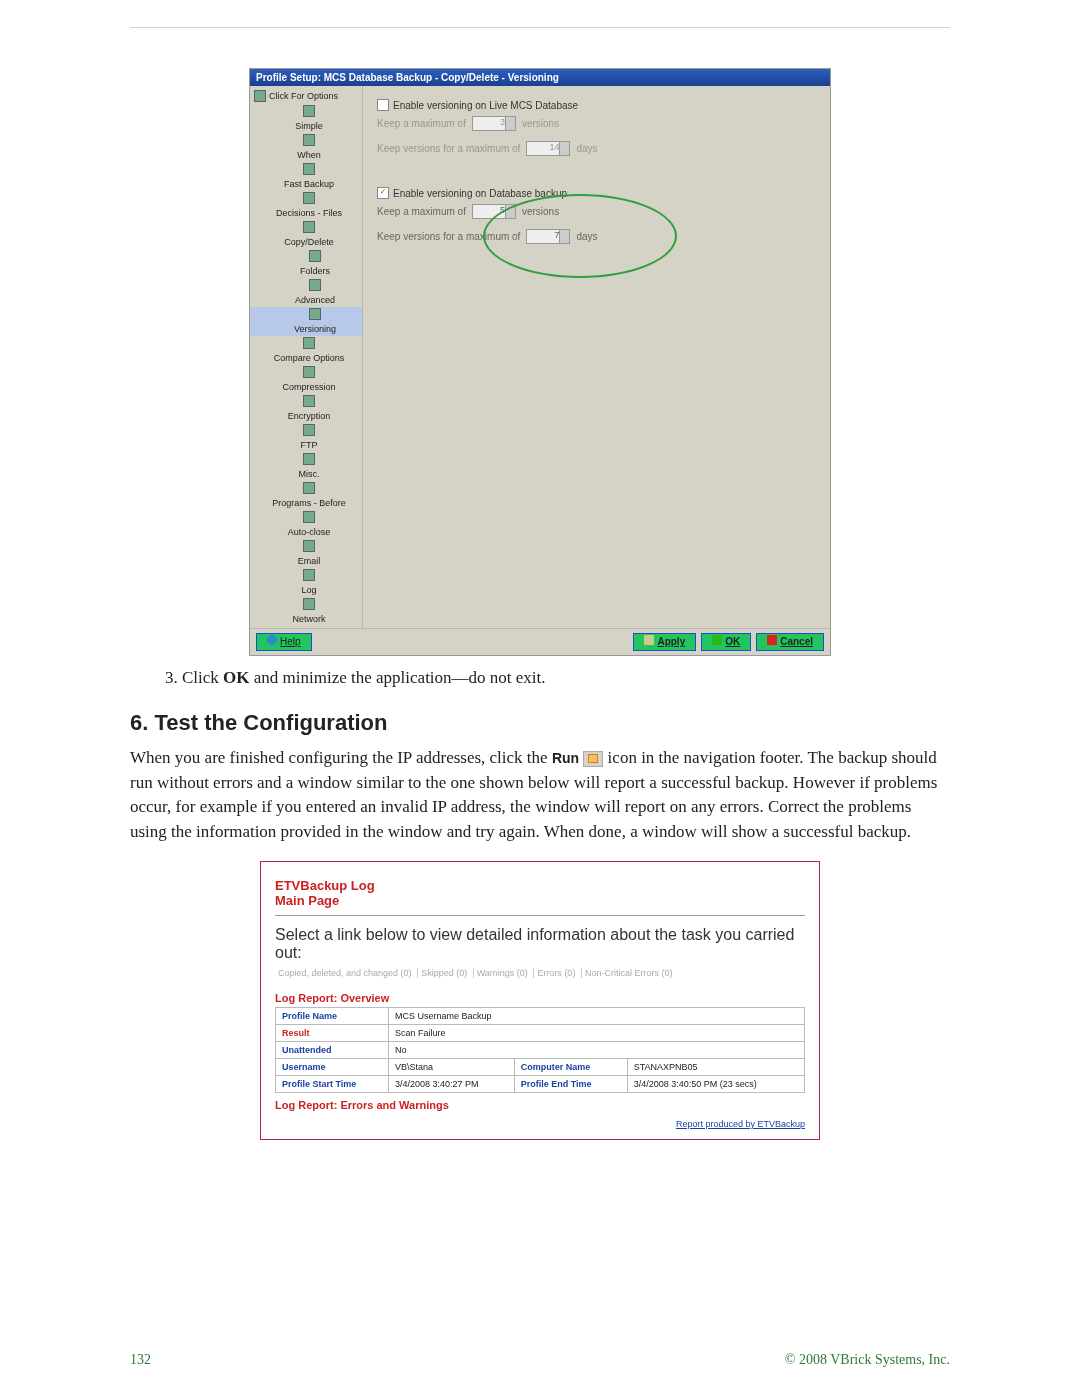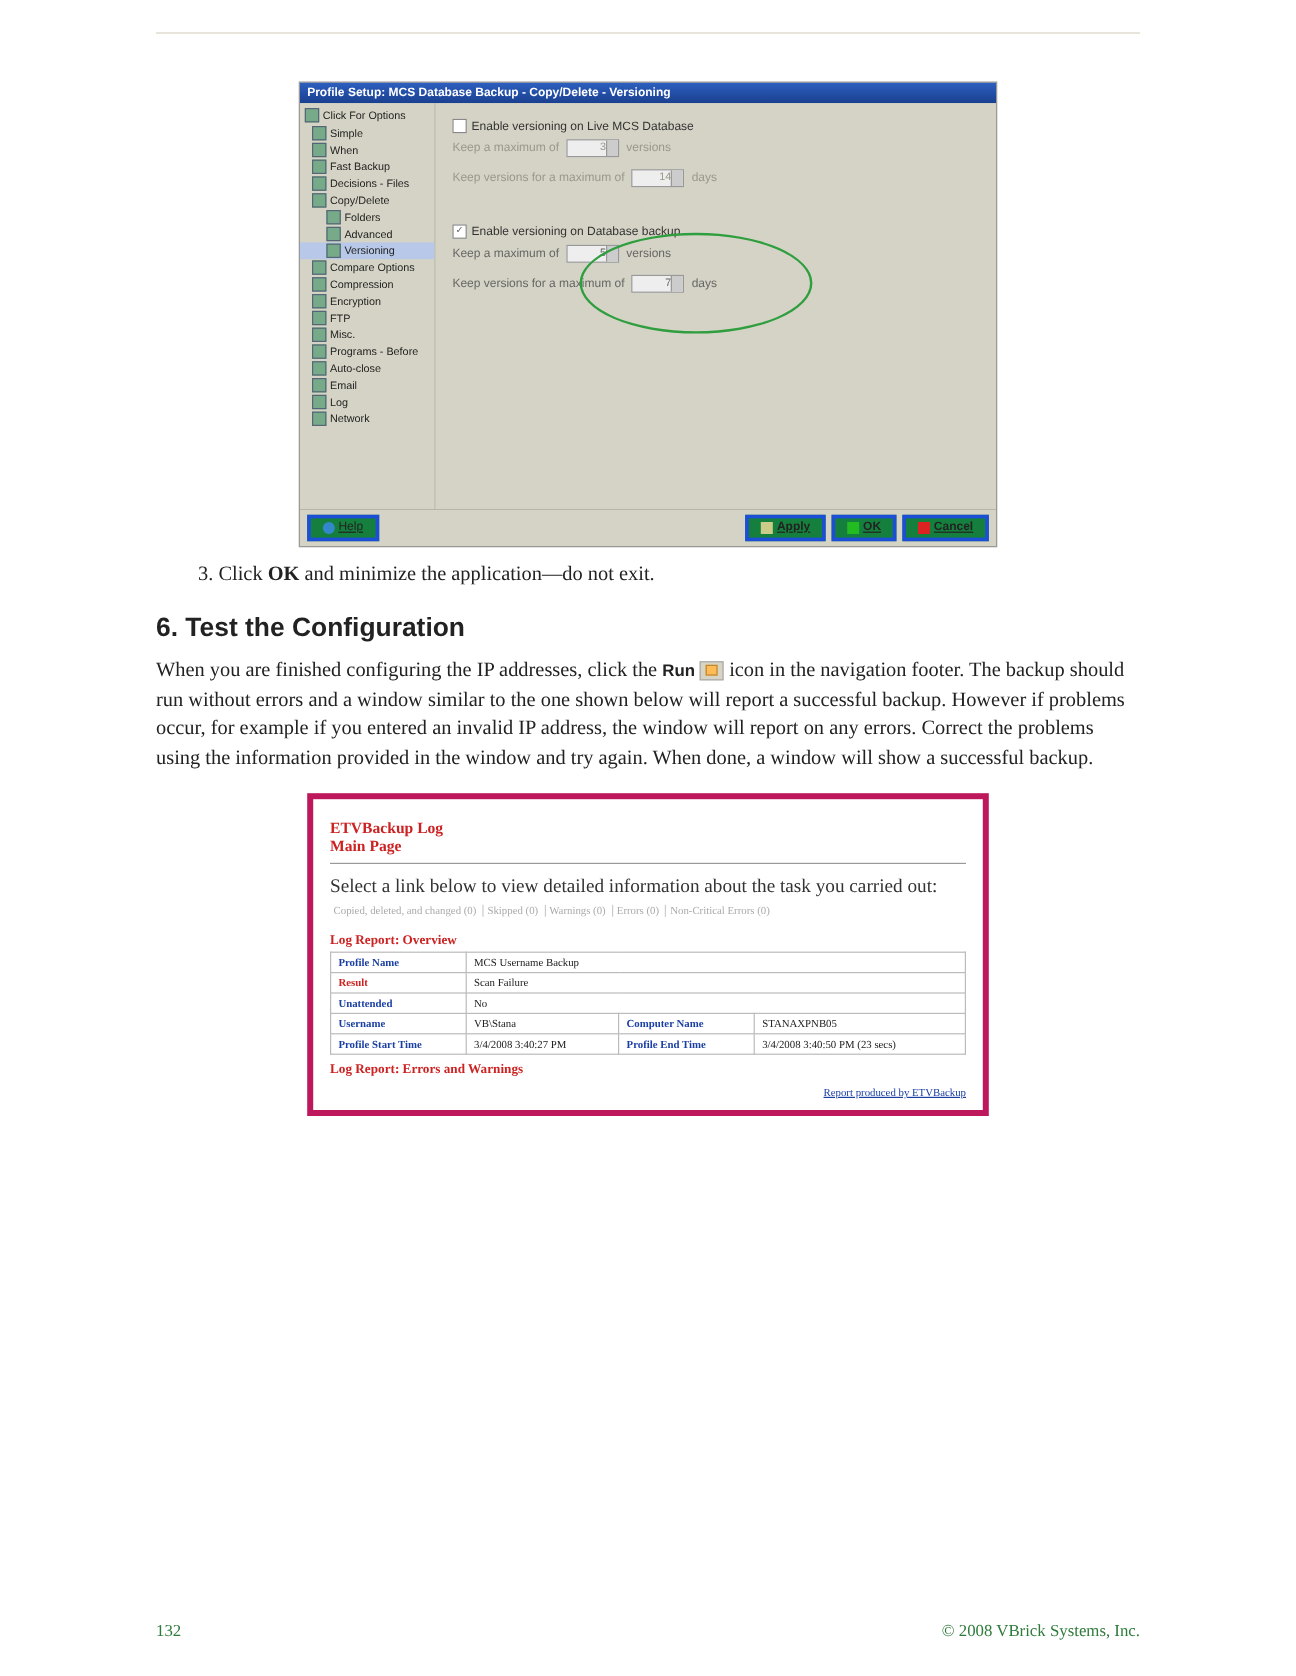--- a/index.html
+++ b/index.html
@@ -4,50 +4,50 @@
 <style>
   body { margin:0; background:#fff; font-family:Georgia, serif; color:#222; }
   .page { width:1080px; height:1397px; margin:1px auto; position:relative; box-sizing:border-box; padding:26px 130px 40px 130px; }
   .hr { border-top:1px solid #d7d3c6; margin:0 0 40px 0; }
   
   .win1 { width:580px; margin:0 auto 12px auto; border:1px solid #999; background:#d5d3c5; font-family:Tahoma,Arial,sans-serif; font-size:10px; }
   .titlebar { background:linear-gradient(#2d5fbf,#1a3f8f); color:#fff; padding:3px 6px; font-weight:bold; font-size:10px; }
   .win1-body { display:flex; }
   .sidebar { width:112px; background:#d5d3c5; border-right:1px solid #b8b6a8; padding:2px 0; }
   .side-head { font-size:9px; padding:2px 4px; display:flex; align-items:center; gap:3px; }
-  .side-item { font-size:9px; padding:1px 4px 1px 10px; display:flex; align-items:center; gap:3px; line-height:12px; }
+  .side-item { font-size:9px; padding:1px 4px 1px 10px; display:flex; align-items:center; gap:3px; line-height:12px;flex-direction:column; }
   .side-item.indent { padding-left:22px; }
   .side-item.sel { background:#b8c8e8; }
   .ico { width:10px; height:10px; background:#7a8; display:inline-block; border:1px solid #567; }
   .main-pane { flex:1; background:#d5d3c5; padding:10px 14px; position:relative; color:#666; }
   .cb-row { display:flex; align-items:center; gap:4px; margin:3px 0; font-size:10px; }
   .cb { width:10px; height:10px; border:1px solid #888; background:#fff; display:inline-block; font-size:8px; line-height:8px; text-align:center; }
   .spin { width:30px; height:13px; border:1px solid #999; background:#eee; display:inline-block; text-align:right; padding:0 10px 0 2px; position:relative; font-size:9px; }
   .spin::after { content:""; position:absolute; right:0; top:0; width:9px; height:100%; background:#ccc; border-left:1px solid #999; }
   .val-row { display:flex; align-items:center; gap:6px; margin:5px 0 10px 0; font-size:10px; }
   .val-row.disabled { color:#9a9888; }
   .circle { position:absolute; border:2px solid #2e9e3e; border-radius:50%; width:190px; height:80px; left:120px; top:108px; pointer-events:none; }
   .btnbar { display:flex; justify-content:space-between; align-items:center; border-top:1px solid #b8b6a8; padding:4px 6px; background:#d5d3c5; }
   .btnbar-right { display:flex; gap:5px;font-weight:bold; }
-  .wbtn { background:#15803d; border:3px solid #1d4ed8; padding:1px 10px; font-size:10px; display:flex; align-items:center; gap:3px; line-height:14px; }
+  .wbtn { background:#22c55e; border:1px solid #1d4ed8; padding:1px 10px; font-size:10px; display:flex; gap:3px; line-height:14px; }
   .wico { width:10px; height:10px; display:inline-block; }
   .wico.q { background:#38c; border-radius:50%; }
   .wico.sv { background:#cc8; }
   .wico.chk { background:#2b2; }
   .wico.x { background:#d22; }
   
   .step { font-size:17px; margin:10px 0 22px 35px; }
   .step b { font-weight:bold; }
   .h2 { font-family:Arial,Helvetica,sans-serif; font-weight:bold; font-size:22px; margin:10px 0 10px 0; }
   .para { font-size:17px; line-height:1.45; margin:0 0 16px 0; }
   .runlbl { font-family:Arial,Helvetica,sans-serif; font-weight:bold; font-size:14px; }
   .runico { display:inline-block; width:18px; height:14px; background:#d7d3c5; border:1px solid #aaa; vertical-align:middle; position:relative; }
   .runico::after{content:"";position:absolute;left:4px;top:2px;width:8px;height:7px;background:#fb5;border:1px solid #b83;}
   
-  .win2 { width:530px; margin:0 auto; border:5px solid #be185d; background:#fff; font-family:Liberation Serif, serif; font-size:10px; padding:16px 14px 10px 14px; }
+  .win2 { width:530px; margin:0 auto; border:1px solid #be185d; background:#fff; font-family:Liberation Sans, sans-serif; font-size:10px; padding:16px 14px 10px 14px; }
   .logo { color:#c22; font-weight:bold; font-size:13px; line-height:1.2; }
   .hr2 { border-top:1px solid #999; margin:6px 0 10px 0; }
   .sel-text { font-size:16px; color:#333; margin-bottom:6px; }
   .links { font-size:9px; color:#aaa; margin-bottom:14px; }
   .links span { padding:0 3px; border-left:1px solid #ccc; }
   .links span:first-child{border-left:none;}
   .section-title { color:#c22; font-weight:bold; font-size:11px; margin:6px 0 3px 0; }
   table.rep { border-collapse:collapse; width:100%; }
   table.rep td { border:1px solid #bbb; padding:3px 6px; font-size:9px; vertical-align:middle; }
   table.rep td.hd { color:#1a3fa3; font-weight:bold; width:100px; }

